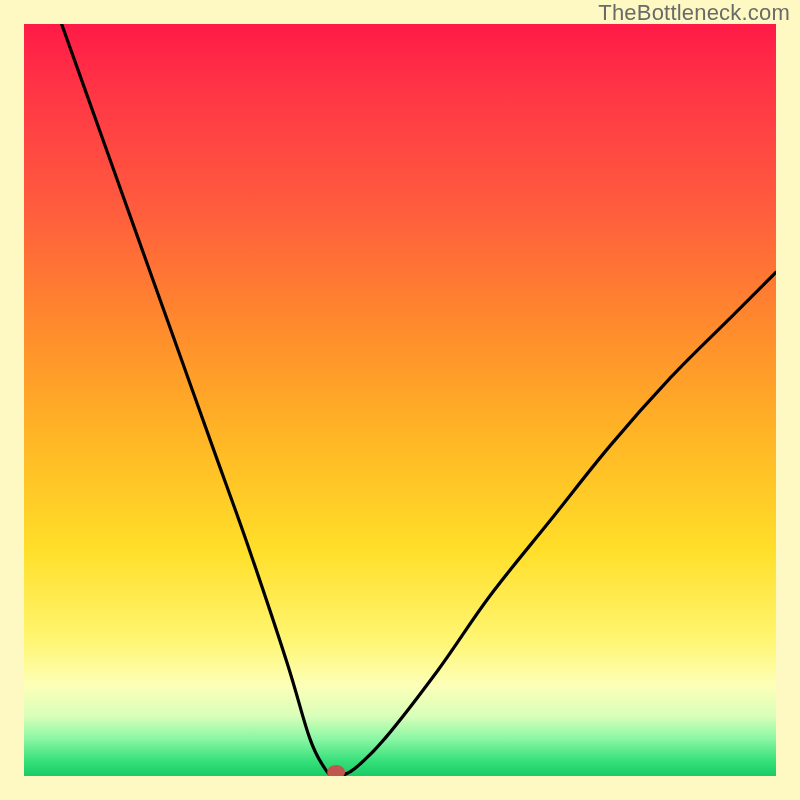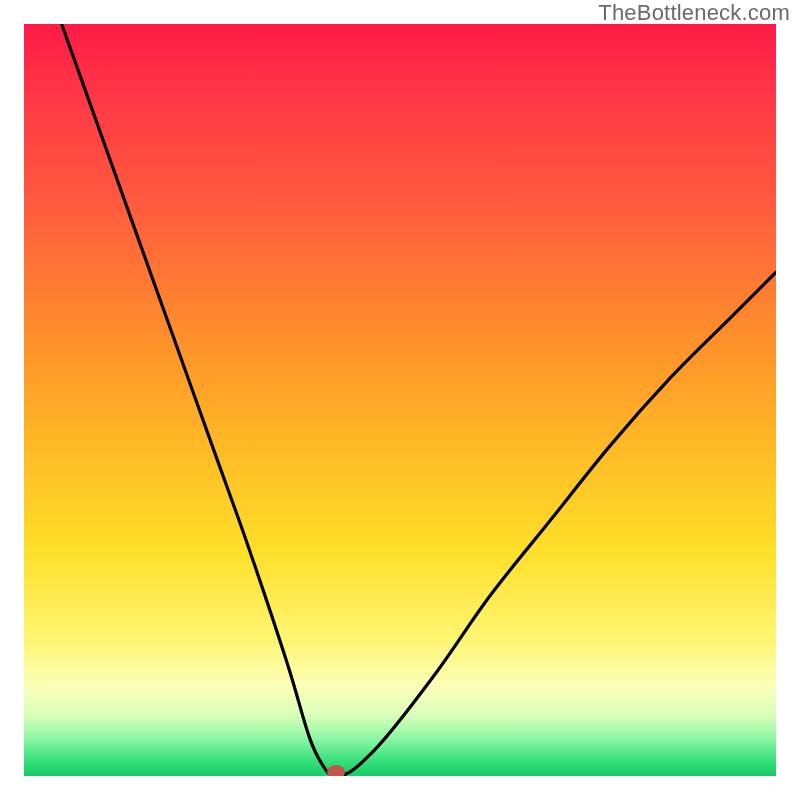--- a/index.html
+++ b/index.html
@@ -7,21 +7,21 @@
     padding: 0;
     width: 800px;
     height: 800px;
     background: #000;
     overflow: hidden;
     font-family: Arial, Helvetica, sans-serif;
   }
   .frame {
     position: absolute;
     inset: 0;
-    background: #ffffff;
+    background: #fef9c3;
   }
   .plot-area {
     position: absolute;
     left: 24px;
     top: 24px;
     width: 752px;
     height: 752px;
     
     background: linear-gradient(
       to bottom,

